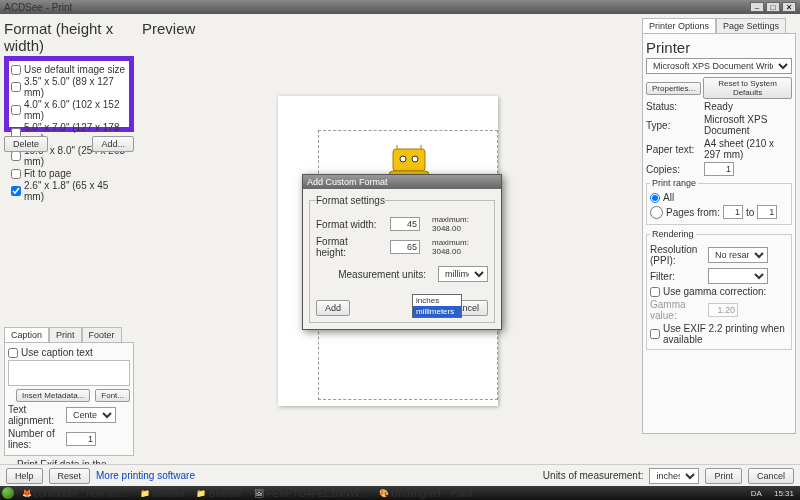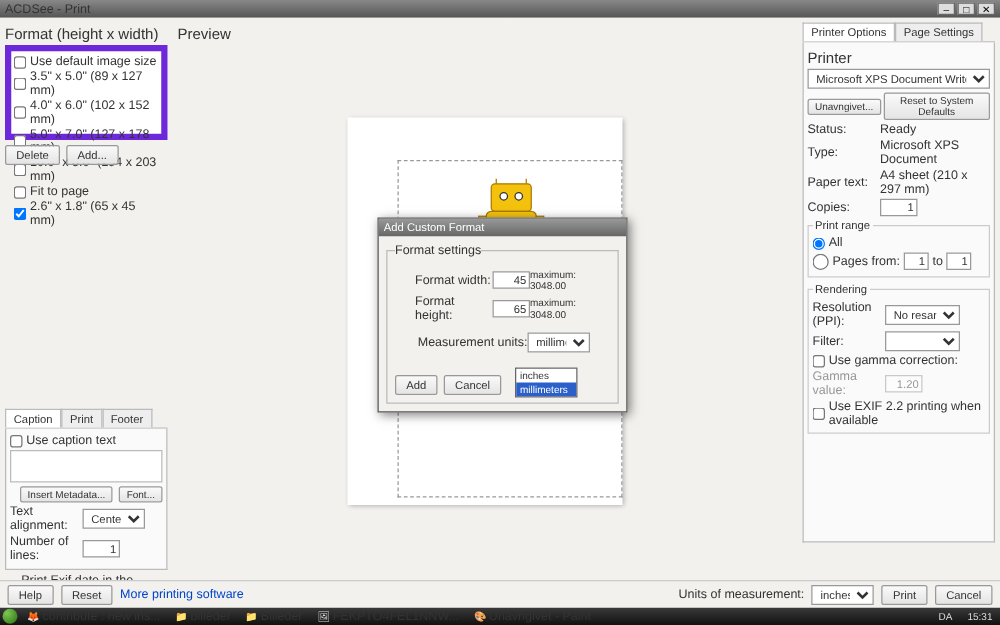--- a/index.html
+++ b/index.html
@@ -4,27 +4,27 @@
 <style>
 *{box-sizing:border-box;margin:0;padding:0;font-family:Tahoma,Arial,sans-serif;font-size:10px;color:#333}
 body{background:#2a2a2a;width:800px;height:500px;overflow:hidden}
 .titlebar{height:14px;background:linear-gradient(#888,#555);display:flex;align-items:center;padding:0 4px;color:#fff;font-size:9px}
 .titlebar .title{flex:1}
 .titlebar .wbtn{width:14px;height:10px;background:#ddd;margin-left:2px;border:1px solid #666;display:flex;align-items:center;justify-content:center;font-size:8px;color:#000}
 .app{background:#f2f1ee;height:472px;display:flex;position:relative}
 .left{width:138px;padding:4px;display:flex;flex-direction:column}
 .center{flex:1;padding:4px;display:flex;flex-direction:column}
 .right{width:162px;padding:4px}
-.section-label{font-size:12px;margin:2px 0}
+.section-label{font-size:15px;margin:2px 0}
 .formatbox{border:5px solid #6d28d9;background:#fff;height:76px;padding:2px}
 .chk{display:flex;align-items:center;gap:3px;font-size:9px;margin:1px 0}
 .chk input{width:10px;height:10px}
 .btn{background:linear-gradient(#fafafa,#e4e4e4);border:1px solid #999;border-radius:2px;padding:2px 8px;font-size:9px;cursor:pointer}
 .btn.small{padding:1px 5px;font-size:8px}
-.btnrow{display:flex;gap:5px;justify-content:flex-start;margin-top:4px}
+.btnrow{display:flex;gap:5px;justify-content:space-between;margin-top:4px}
 .tabs{display:flex;border-bottom:1px solid #bbb}
 .tab{padding:2px 6px;font-size:9px;border:1px solid #bbb;border-bottom:none;background:#eee;cursor:pointer}
 .tab.active{background:#fff}
 .tabpanel{border:1px solid #bbb;border-top:none;background:#fafafa;padding:3px;font-size:9px}
 .txtarea{width:100%;height:26px;border:1px solid #bbb;background:#fff;margin-top:2px}
 .preview{flex:1;display:flex;align-items:center;justify-content:center;background:#f2f1ee}
 .paper{width:220px;height:310px;background:#fff;box-shadow:1px 1px 4px rgba(0,0,0,.3);position:relative}
 .imgframe{position:absolute;top:34px;left:40px;width:180px;height:270px;border:1px dashed #999}
 .robot{position:absolute;top:10px;left:56px}
 .navbar{display:flex;gap:5px;justify-content:center;align-items:center;height:20px;font-size:9px}
@@ -38,21 +38,21 @@
 .inp{width:30px;text-align:right}
 .footer{position:absolute;bottom:0;left:0;right:0;height:22px;background:#f2f1ee;border-top:1px solid #ccc;display:flex;align-items:center;padding:0 6px;gap:6px}
 .link{color:#0044cc;cursor:pointer}
 .taskbar{height:14px;background:linear-gradient(#3a3a3a,#111);display:flex;align-items:center;padding:0 2px;gap:4px}
 .tbitem{color:#ddd;font-size:8px;padding:0 4px;display:flex;align-items:center;gap:2px}
 .orb{width:12px;height:12px;border-radius:50%;background:radial-gradient(circle at 30% 30%,#7ec850,#2a6e16)}
 .dialog{position:absolute;top:160px;left:302px;width:200px;background:#f2f1ee;border:1px solid #555;box-shadow:2px 2px 8px rgba(0,0,0,.5);z-index:10}
 .dlg-title{background:linear-gradient(#999,#666);color:#fff;font-size:9px;padding:2px 4px}
 .dlg-body{padding:6px}
 .dlg-body fieldset{border:1px solid #bbb;padding:6px}
-.dlg-row{display:flex;align-items:center;gap:0;margin:3px 16px;font-size:9px}
+.dlg-row{display:flex;align-items:center;gap:12px;margin:3px 0;font-size:9px}
 .dlg-row .lab{flex:0 0 62px}
 .dropdown{position:absolute;top:88px;left:102px;width:50px;border:1px solid #666;background:#fff;z-index:11}
 .dropdown div{padding:1px 3px;font-size:8px}
 .dropdown .hl{background:#2a60c8;color:#fff}
 </style>
 </head>
 <body>
 
 <div class="titlebar">
   <span class="title">ACDSee - Print</span>
@@ -166,21 +166,21 @@
 
   <div class="right">
     <div class="tabs">
       <div class="tab active">Printer Options</div>
       <div class="tab">Page Settings</div>
     </div>
     <div class="tabpanel" style="height:400px">
       <div class="section-label">Printer</div>
       <select class="sel"><option>Microsoft XPS Document Writer</option></select>
       <div class="row" style="gap:2px;margin-top:3px">
-        <button class="btn small">Unavngivet...</button>
+        <button class="btn small">Properties...</button>
         <button class="btn small">Reset to System Defaults</button>
       </div>
       <div class="row">
           <label>Status:</label>
           <span>Ready</span>
         </div>
       <div class="row">
           <label>Type:</label>
           <span>Microsoft XPS Document</span>
         </div>

